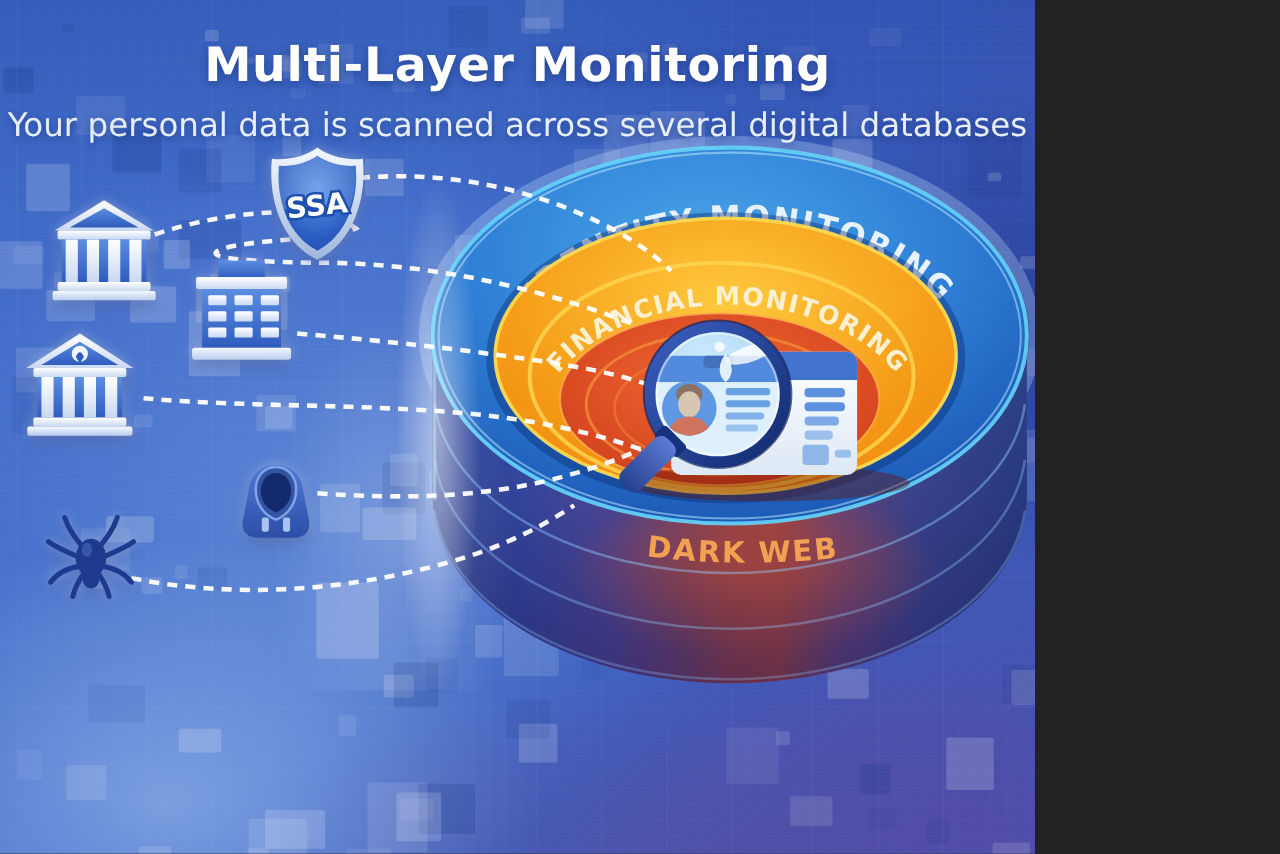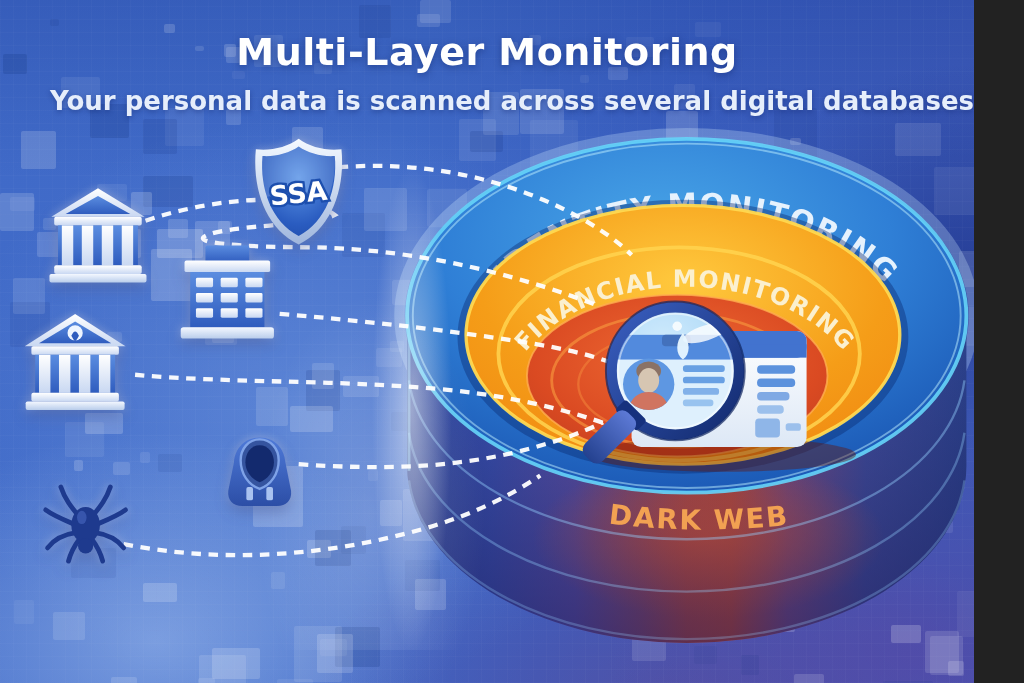--- a/index.html
+++ b/index.html
@@ -1,17 +1,17 @@
 <!DOCTYPE html>
 <html><head>
 <meta charset="utf-8">
 <style>
   html,body{margin:0;padding:0;background:#222;}
   .canvas{
-    position:relative;width:974px;height:683px;overflow:hidden;
+    position:relative;width:828px;height:683px;overflow:hidden;
     font-family:"DejaVu Sans","Liberation Sans",sans-serif;
     background:
       radial-gradient(ellipse 320px 280px at 99% 38%, rgba(22,44,130,.55), transparent 70%),
       radial-gradient(ellipse 430px 320px at 94% 96%, rgba(88,70,165,.6), transparent 72%),
       radial-gradient(ellipse 520px 260px at 70% 102%, rgba(120,60,125,.35), transparent 72%),
       radial-gradient(ellipse 430px 300px at 16% 94%, rgba(190,215,250,.45), transparent 70%),
       radial-gradient(ellipse 500px 420px at 30% 60%, rgba(160,195,245,.28), transparent 70%),
       linear-gradient(180deg, rgba(28,58,150,.28), rgba(28,58,150,0) 26%),
       linear-gradient(105deg,#4f7ad6 0%,#406ac8 0%,#416cc9 38%,#3a5fc0 62%,#3f58b4 100%);
   }
@@ -22,22 +22,22 @@
     position:absolute;inset:0;pointer-events:none;opacity:.55;
     background-image:
       repeating-linear-gradient(0deg, rgba(255,255,255,.045) 0 1px, transparent 1px 13px),
       repeating-linear-gradient(90deg, rgba(255,255,255,.045) 0 1px, transparent 1px 13px),
       repeating-linear-gradient(0deg, rgba(30,60,160,.06) 0 1px, transparent 1px 52px),
       repeating-linear-gradient(90deg, rgba(30,60,160,.06) 0 1px, transparent 1px 52px);
   }
   .hdr{position:absolute;left:0;width:100%;text-align:center;color:#fff;z-index:5;margin:0;}
   h1.hdr{top:30px;font-size:38px;font-weight:bold;letter-spacing:.5px;
     text-shadow:0 2px 7px rgba(18,40,110,.5);}
-  p.hdr{top:86px;font-size:26px;font-weight:700;color:#e6eefb;
-    text-shadow:0 2px 5px rgba(18,40,110,.45);text-align:right;}
+  p.hdr{top:86px;font-size:26px;font-weight:400;color:#e6eefb;
+    text-shadow:0 2px 5px rgba(18,40,110,.45);}
   svg.scene{position:absolute;inset:0;z-index:3;}
   .icon{filter:drop-shadow(0 6px 7px rgba(15,40,120,.38)) drop-shadow(0 0 5px rgba(255,255,255,.35));}
   text,textPath{font-family:"DejaVu Sans","Liberation Sans",sans-serif;}
 </style>
 </head>
 <body>
 
 <div class="canvas">
   <div id="mosaic">
       <div class="sqd" style="left: 306.447px; top: 370.385px; width: 33.0764px; height: 41.0466px; opacity: 0.18;"></div>

